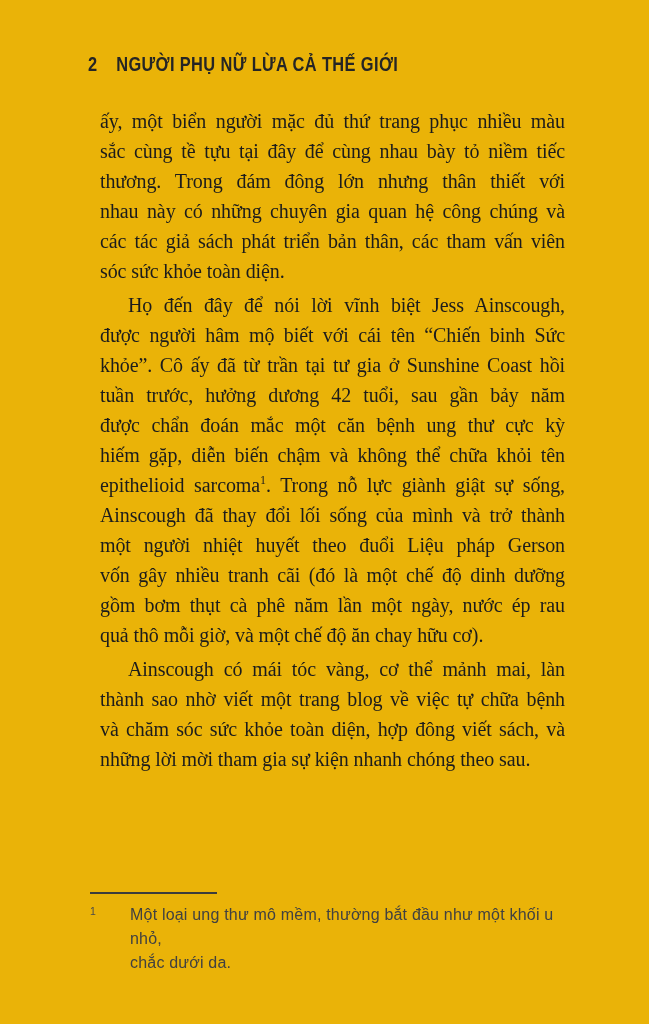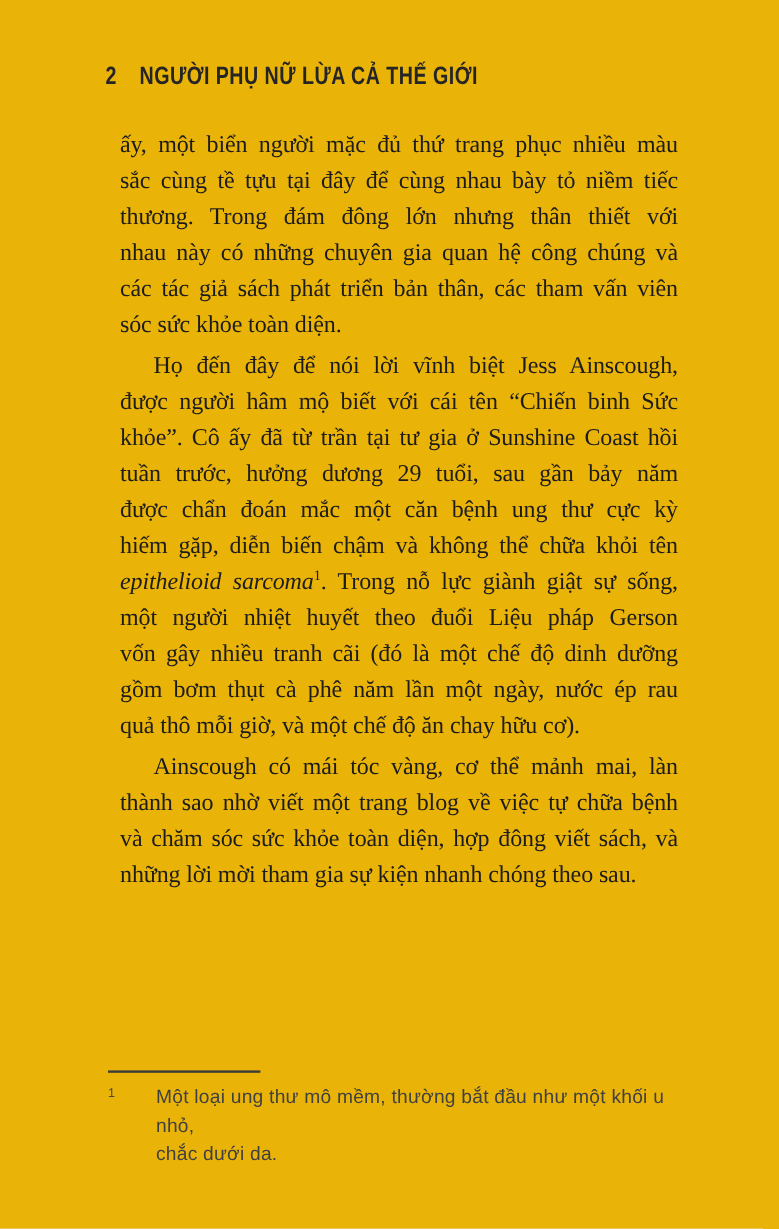--- a/index.html
+++ b/index.html
@@ -42,21 +42,21 @@
   .para { margin: 0; }
   .para + .para { margin-top: 4px; }
   .line {
     line-height: 30px;
     text-align: justify;
     text-align-last: justify;
     white-space: normal;
   }
   .line.lastline { text-align-last: left; }
   .line.indent { padding-left: 28px; }
-  .it { font-style: italic; }
+  .it { }
   .sup { font-size: 12px; vertical-align: super; line-height: 0; }
   
   .footnote-section {
     position: absolute;
     left: 90px;
     right: 88px;
     top: 892px;
     font-family: "Liberation Sans", sans-serif;
     color: #414141;
   }
@@ -97,24 +97,25 @@
         <div class="line">sắc cùng tề tựu tại đây để cùng nhau bày tỏ niềm tiếc</div>
         <div class="line">thương. Trong đám đông lớn nhưng thân thiết với</div>
         <div class="line">nhau này có những chuyên gia quan hệ công chúng và</div>
         <div class="line">các tác giả sách phát triển bản thân, các tham vấn viên</div>
         <div class="line lastline">sóc sức khỏe toàn diện.</div>
       </div>
       <div class="para">
         <div class="line indent">Họ đến đây để nói lời vĩnh biệt Jess Ainscough,</div>
         <div class="line">được người hâm mộ biết với cái tên “Chiến binh Sức</div>
         <div class="line">khỏe”. Cô ấy đã từ trần tại tư gia ở Sunshine Coast hồi</div>
-        <div class="line">tuần trước, hưởng dương 29 tuổi, sau gần bảy năm</div>
+        <div class="line">tuần trước, hưởng dương 42 tuổi, sau gần bảy năm</div>
         <div class="line">được chẩn đoán mắc một căn bệnh ung thư cực kỳ</div>
         <div class="line">hiếm gặp, diễn biến chậm và không thể chữa khỏi tên</div>
         <div class="line"><span class="it">epithelioid sarcoma</span><span class="sup">1</span><span>. Trong nỗ lực giành giật sự sống,</span></div>
+        <div class="line">Ainscough đã thay đổi lối sống của mình và trở thành</div>
         <div class="line">một người nhiệt huyết theo đuổi Liệu pháp Gerson</div>
         <div class="line">vốn gây nhiều tranh cãi (đó là một chế độ dinh dưỡng</div>
         <div class="line">gồm bơm thụt cà phê năm lần một ngày, nước ép rau</div>
         <div class="line lastline">quả thô mỗi giờ, và một chế độ ăn chay hữu cơ).</div>
       </div>
       <div class="para">
         <div class="line indent">Ainscough có mái tóc vàng, cơ thể mảnh mai, làn</div>
         <div class="line">thành sao nhờ viết một trang blog về việc tự chữa bệnh</div>
         <div class="line">và chăm sóc sức khỏe toàn diện, hợp đông viết sách, và</div>
         <div class="line lastline">những lời mời tham gia sự kiện nhanh chóng theo sau.</div>

